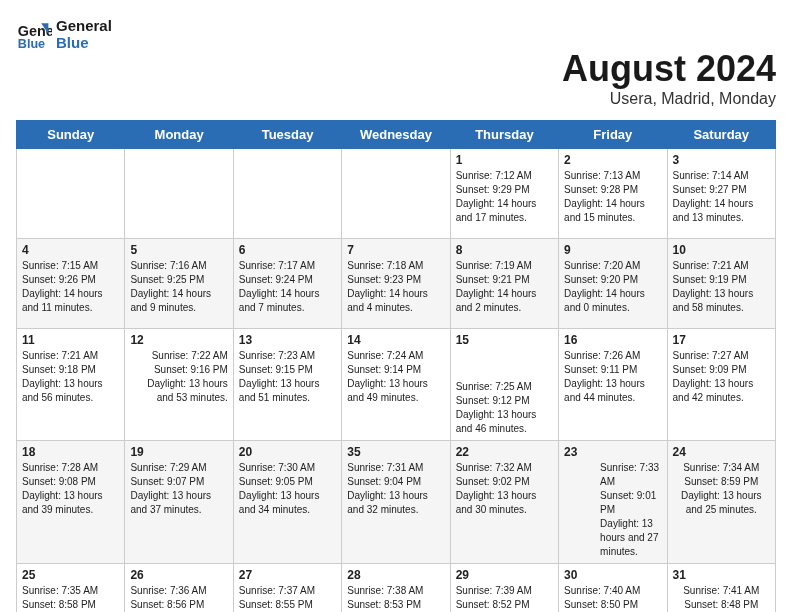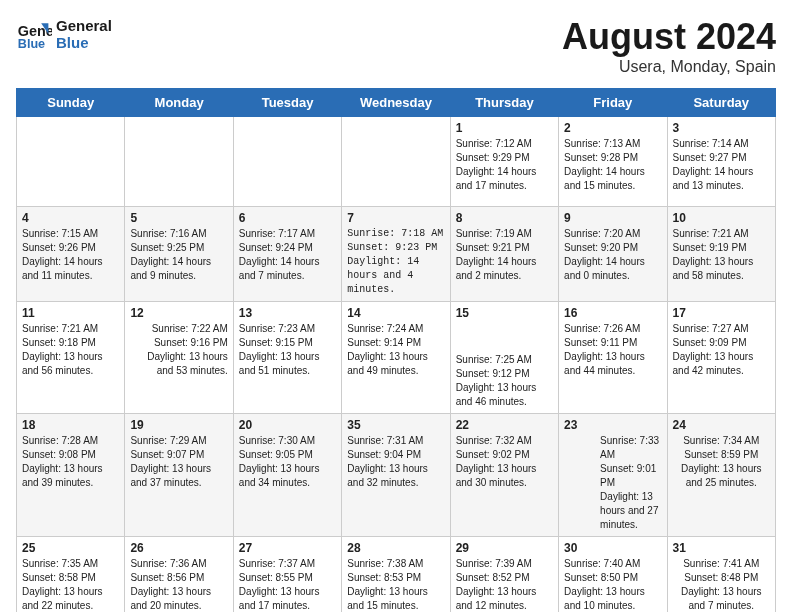--- a/index.html
+++ b/index.html
@@ -25,20 +25,21 @@
       height: 36px;
       margin-right: 4px;
     }
     .title-block {
       text-align: right;
     }
     .calendar-title {
       font-size: 36px;
       font-weight: bold;
       color: #1a1a1a;
+      margin-top: 32px;
     }
     .calendar-subtitle {
       font-size: 16px;
       color: #333;
     }
     table {
       width: 100%;
       border-collapse: collapse;
       table-layout: fixed;
     }
@@ -90,21 +91,21 @@
     </svg>
     <div>
       <div style="font-size:15px;font-weight:bold;color:#1a1a1a;">
         <span style="color:#1a1a1a;">General</span><br>
         <span style="color:#2a6db5;">Blue</span>
       </div>
     </div>
   </div>
   <div class="title-block">
     <div class="calendar-title">August 2024</div>
-    <div class="calendar-subtitle">Usera, Monday, Spain</div>
+    <div class="calendar-subtitle">Usera, Madrid, Monday</div>
   </div>
 </div>
 
 <table>
   <thead>
     <tr>
     <th>Sunday</th>
         <th>Monday</th>
         <th>Tuesday</th>
         <th>Wednesday</th>
@@ -152,21 +153,21 @@
 Daylight: 14 hours and 9 minutes.</div>
         </td>
         <td>
           <span class="day-num">6</span>
           <div class="day-info" style="white-space: pre-line;">Sunrise: 7:17 AM
 Sunset: 9:24 PM
 Daylight: 14 hours and 7 minutes.</div>
         </td>
         <td>
           <span class="day-num">7</span>
-          <div class="day-info" style="white-space: pre-line; font-family: Liberation Mono, monospace;">Sunrise: 7:18 AM
+          <div class="day-info" style="white-space: pre-line;">Sunrise: 7:18 AM
 Sunset: 9:23 PM
 Daylight: 14 hours and 4 minutes.</div>
         </td>
         <td>
           <span class="day-num">8</span>
           <div class="day-info" style="white-space: pre-line;">Sunrise: 7:19 AM
 Sunset: 9:21 PM
 Daylight: 14 hours and 2 minutes.</div>
         </td>
         <td>

